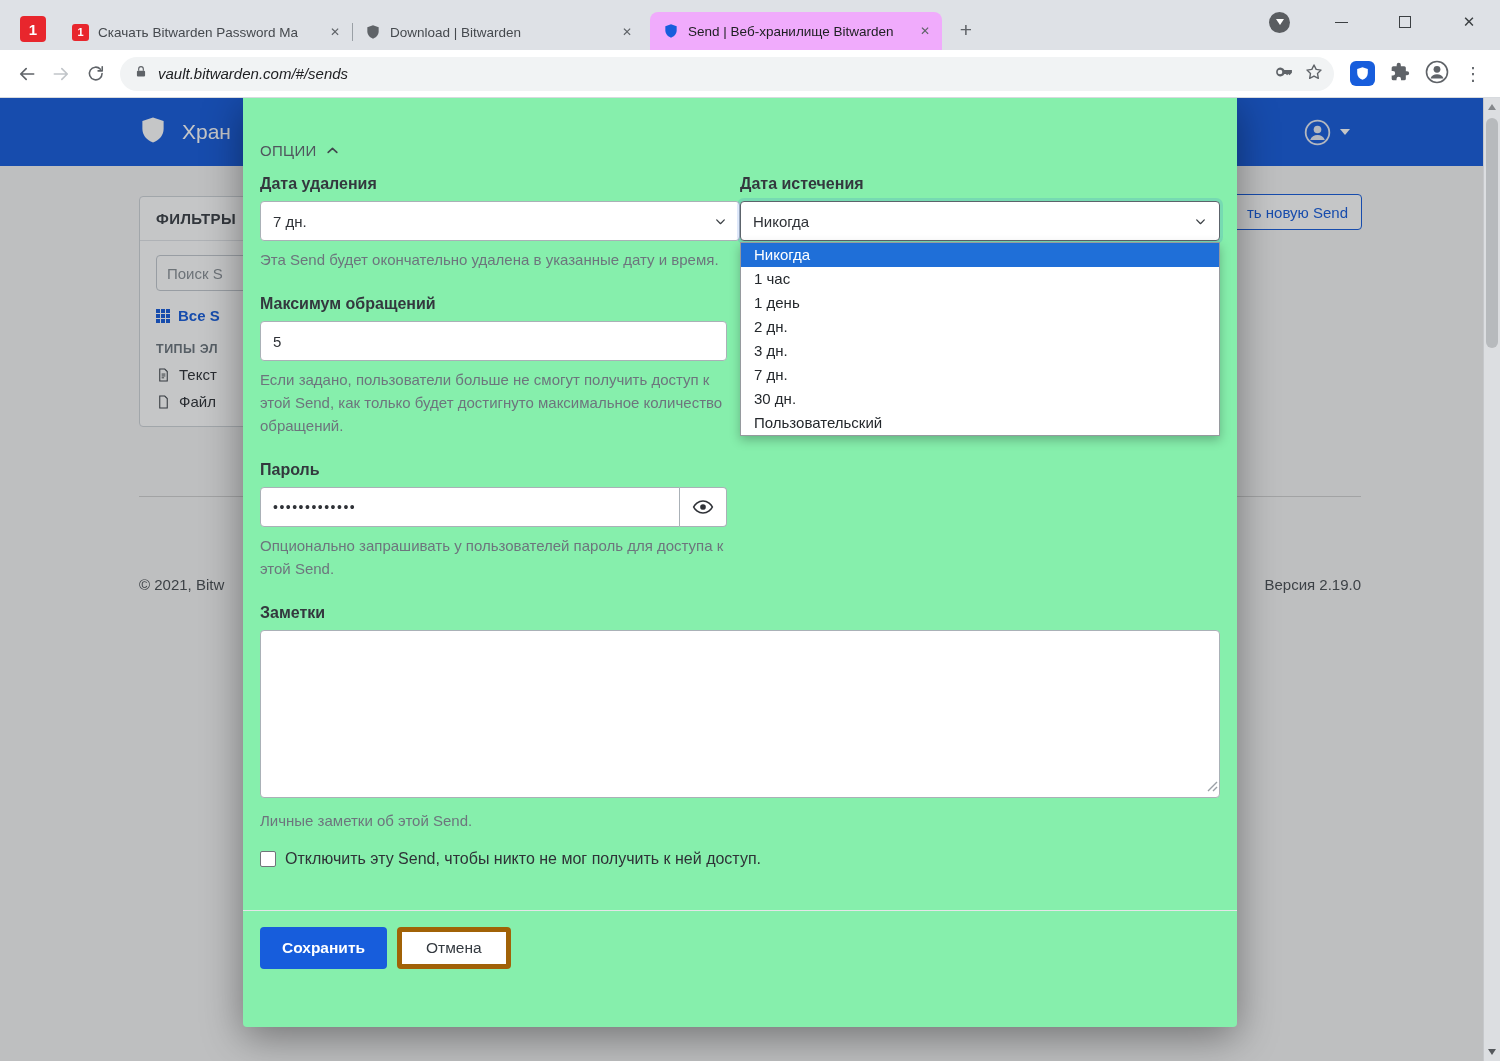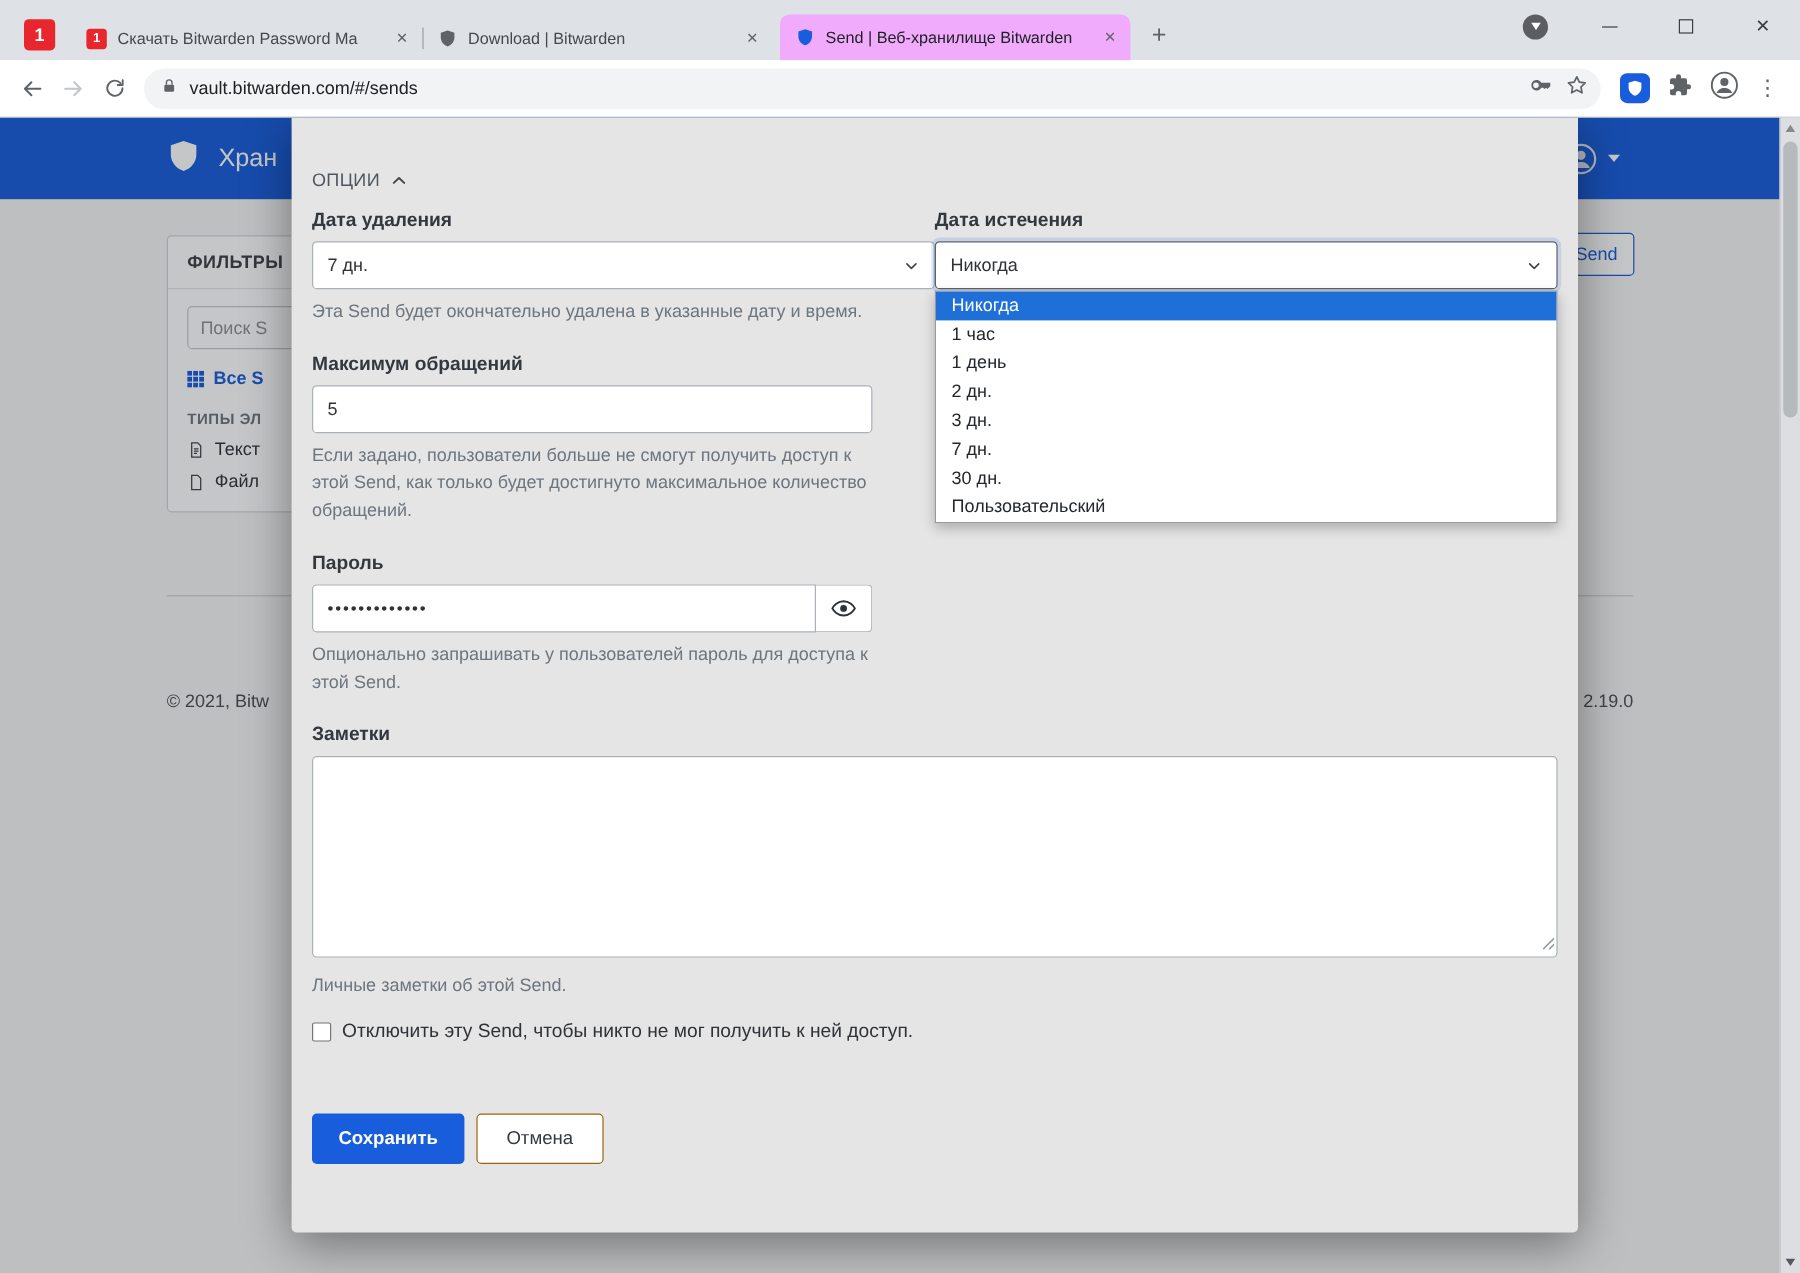--- a/index.html
+++ b/index.html
@@ -19,21 +19,21 @@
   .fav-red { background:#e8262d; border-radius:3px; color:#fff; font-size:11px; font-weight:bold; }
   .newtab { width:28px; height:28px; margin:0 0 6px 10px; display:flex; align-items:center; justify-content:center; font-size:21px; color:#5f6368; }
   .strip-right { position:absolute; right:18px; top:0; height:44px; display:flex; align-items:center; gap:38px; }
   .update-badge { width:21px; height:21px; border-radius:50%; background:#5a5d61; display:flex; align-items:center; justify-content:center; }
   .update-badge .tri { width:0; height:0; border-left:4px solid transparent; border-right:4px solid transparent; border-top:6px solid #fff; }
   .winbtn { display:flex; align-items:center; justify-content:center; width:26px; height:26px; color:#3c4043; font-size:15px; }
   .min-line { width:13px; height:0; border-top:1.6px solid #3c4043; }
   .max-box { width:12px; height:12px; border:1.6px solid #3c4043; }
 
   
-  .toolbar { height:48px; flex:0 0 auto; background:#fff; display:flex; align-items:center; padding:0 10px; border-bottom:1px solid #d7dade; }
+  .toolbar { height:48px; flex:0 0 auto; background:#fff; display:flex; align-items:center; padding:0 10px; border-bottom:1px solid #d7dade;font-style:italic; }
   .navbtn { width:34px; height:34px; border-radius:50%; display:flex; align-items:center; justify-content:center; flex:0 0 auto; }
   .pill { flex:1; height:34px; background:#f1f3f4; border-radius:17px; display:flex; align-items:center; gap:10px; padding:0 10px 0 14px; margin:0 8px; }
   .url { font-size:15px; color:#202124; }
   .pill-spacer { flex:1; }
   .tool-icons { display:flex; align-items:center; gap:15px; padding:0 8px; }
   .bw-ext { width:25px; height:25px; border-radius:6px; background:#175DDC; display:flex; align-items:center; justify-content:center; }
   .dots { font-size:18px; color:#5f6368; }
 
   
   .page { position:relative; flex:1; overflow:hidden; background:#b9babc; }
@@ -60,21 +60,21 @@
 
   .dim { position:absolute; top:0; left:0; right:17px; bottom:0; background:rgba(25,28,33,0.25); }
 
   
   .sb { position:absolute; top:0; right:0; bottom:0; width:17px; background:#dcdee1; border-left:1px solid #c6c8cb; }
   .sb-up { position:absolute; top:6px; left:4px; width:0; height:0; border-left:4px solid transparent; border-right:4px solid transparent; border-bottom:6px solid #85888c; }
   .sb-down { position:absolute; bottom:6px; left:4px; width:0; height:0; border-left:4px solid transparent; border-right:4px solid transparent; border-top:6px solid #55585c; }
   .sb-thumb { position:absolute; top:20px; left:2px; right:2px; height:230px; border-radius:6px; background:#b7babd; }
 
   
-  .modal { position:absolute; left:243px; top:0; width:1072px; height:929px; background:#e5e5e5; box-shadow:0 10px 40px rgba(0,0,0,.4); border-radius:0 0 4px 4px; padding:44px 17px 0; overflow:hidden; }
+  .modal { position:absolute; left:243px; top:0; width:994px; height:929px; background:#86efac; box-shadow:0 10px 40px rgba(0,0,0,.4); border-radius:0 0 4px 4px; padding:44px 17px 0; overflow:hidden; }
   .opts-toggle { display:flex; align-items:center; gap:9px; color:#50565e; font-size:15px; letter-spacing:.3px; margin-bottom:16px; cursor:pointer; }
   .grid2 { display:grid; grid-template-columns:1fr 1fr; }
   .field-label { font-size:16px; font-weight:bold; color:#33383e; margin-bottom:8px; }
   .select { height:40px; border:1px solid #aab1b7; border-radius:4px; background:#fff; display:flex; align-items:center; justify-content:space-between; padding:0 12px; font-size:15px; color:#2f3237; }
   .select.focused { border-color:#5c636b; box-shadow:0 0 0 3px rgba(23,93,220,.14); }
   .help { margin-top:7px; font-size:15px; color:#6d757d; line-height:23px; }
   .selwrap { position:relative; }
   .dropdown { position:absolute; top:41px; left:0; width:100%; background:#fff; border:1px solid #969a9e; box-shadow:0 4px 10px rgba(0,0,0,.25); z-index:10; }
   .dd-item { height:24px; line-height:24px; padding-left:13px; font-size:15px; color:#24282c; }
   .dd-item.selected { background:#1f6fd8; color:#fff; }
@@ -84,21 +84,21 @@
   .pwgroup { display:flex; }
   .pwgroup .tinput { border-radius:4px 0 0 4px; letter-spacing:1.5px; font-size:14px; }
   .eyebtn { width:52px; height:40px; border:1px solid #aab1b7; border-left:none; border-radius:0 4px 4px 0; background:#fff; display:flex; align-items:center; justify-content:center; }
   .notes-wrap { position:relative; }
   .notes-area { width:100%; height:168px; border:1px solid #aab1b7; border-radius:4px; resize:none; outline:none; font-family:inherit; font-size:15px; padding:8px 12px; color:#2f3237; }
   .resize-handle { position:absolute; right:2px; bottom:6px; }
   .chkrow { margin-top:18px; display:flex; align-items:center; gap:9px; font-size:16px; color:#2f3237; }
   .chk { width:16px; height:16px; border:1.5px solid #70757a; border-radius:2px; background:#fff; flex:0 0 auto; }
   .modal-footer { margin:42px -17px 0; border-top:1px solid #e4e6e8; padding:16px 17px 0; display:flex; gap:10px; }
   .btn-primary { background:#175DDC; color:#fff; border:none; border-radius:4px; font-size:15.5px; font-weight:bold; padding:4px 22px; height:42px; font-family:inherit; }
-  .btn-outline { background:#fff; color:#343a40; border:1px solid #a16207; border-radius:4px; font-size:15.5px; padding:0 24px; height:42px; font-family:inherit; }
+  .btn-outline { background:#fff; color:#343a40; border:5px solid #a16207; border-radius:4px; font-size:15.5px; padding:0 24px; height:42px; font-family:inherit; }
 </style>
 </head>
 <body>
 
 <div class="window">
 
   <div class="tabstrip">
     <div class="pinned-fav">
       <span>1</span>
     </div>

